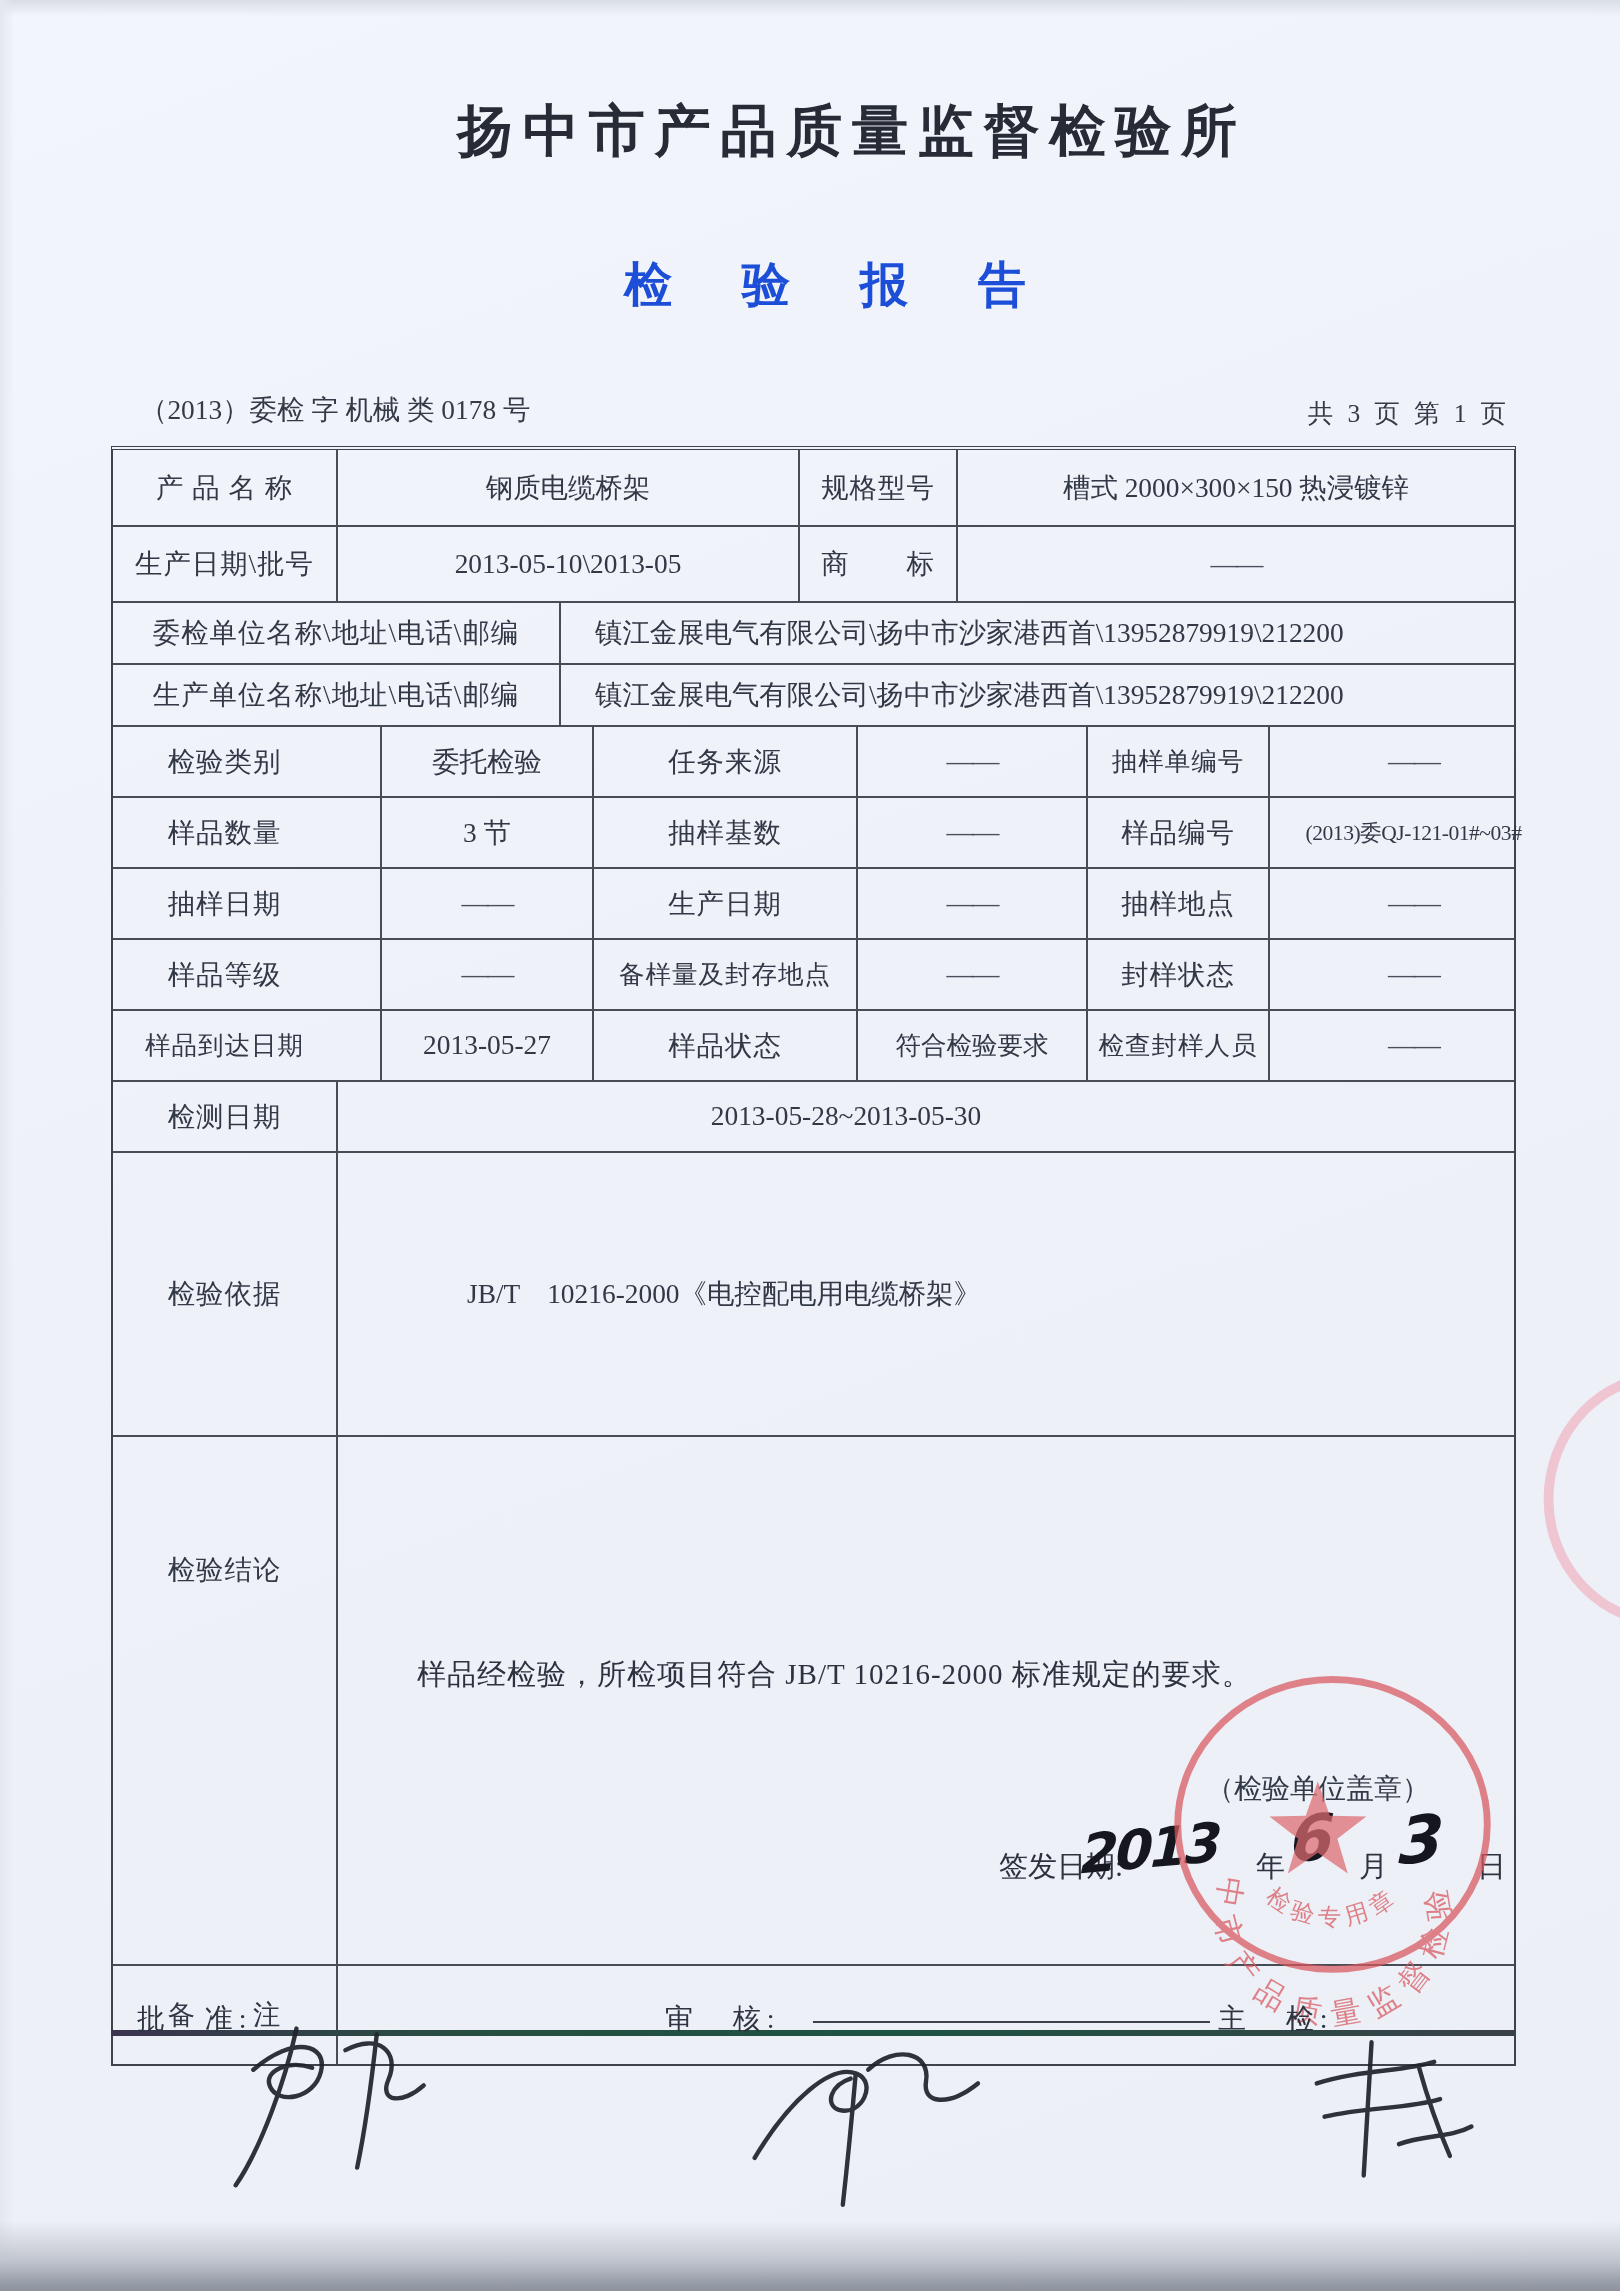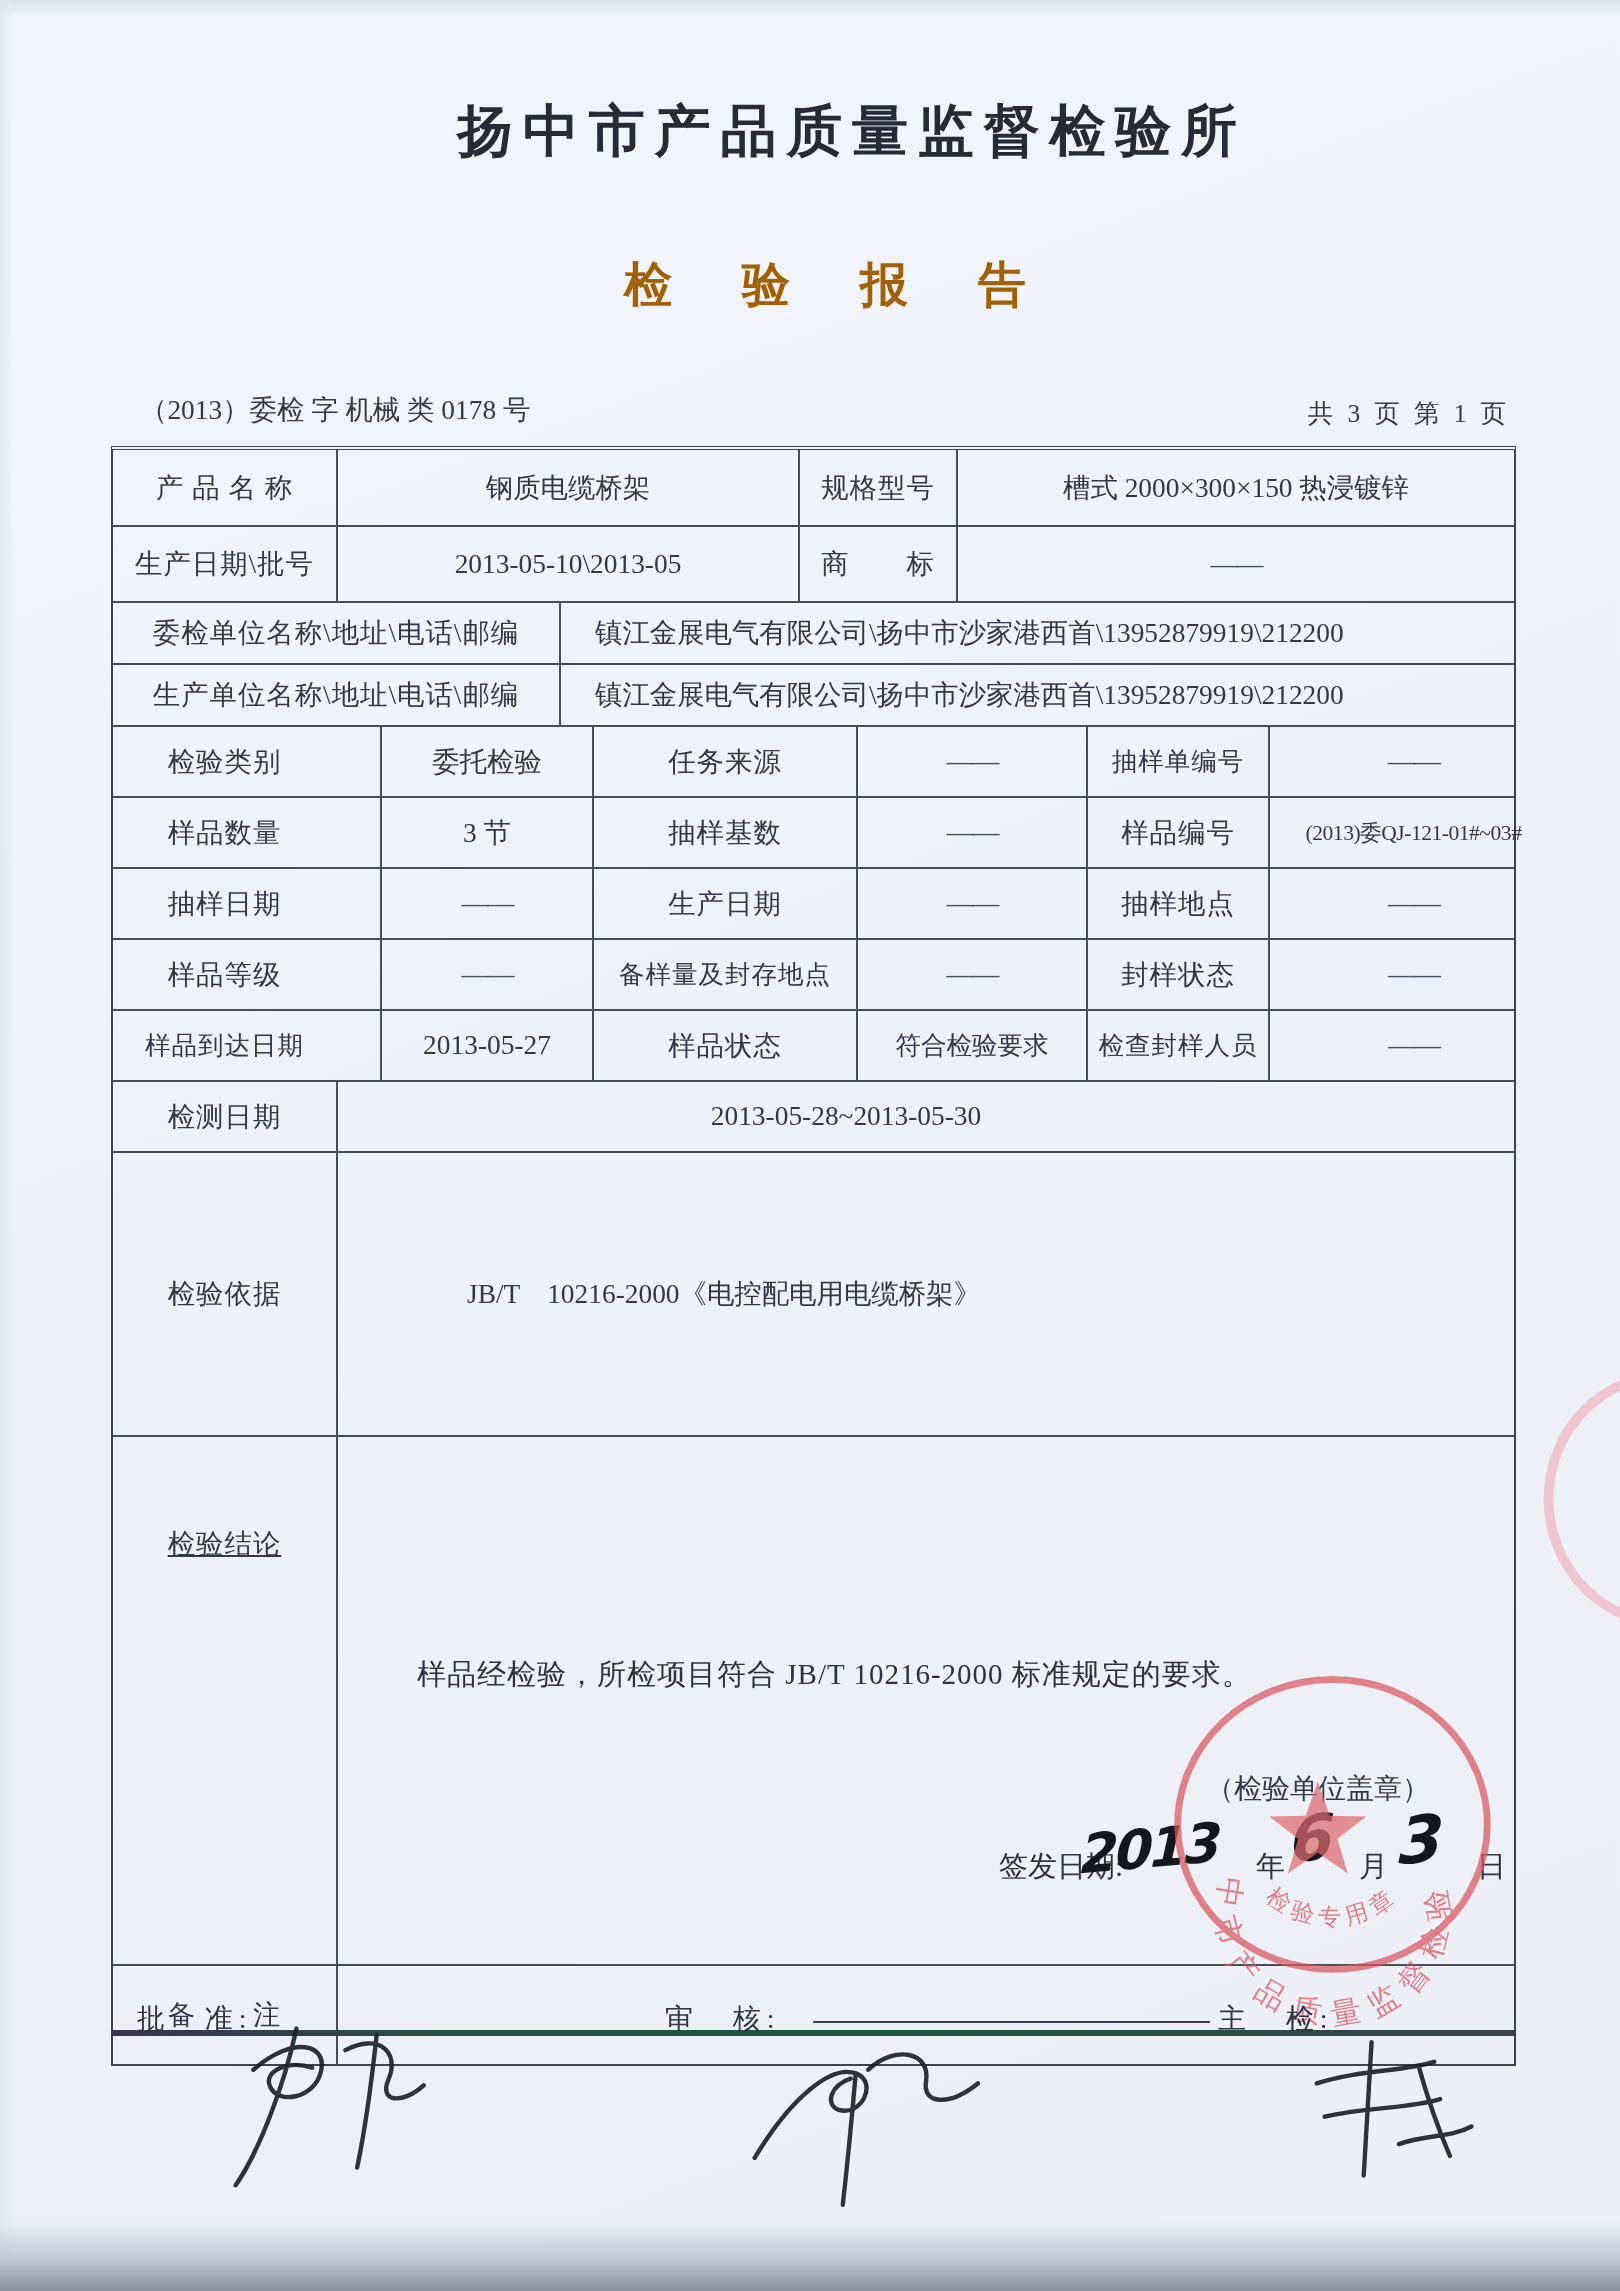--- a/index.html
+++ b/index.html
@@ -14,21 +14,21 @@
   .top-shade{left:0;top:0;width:1620px;height:15.7px;
     background:linear-gradient(180deg,#d9dde5 0%,rgba(238,241,248,0) 100%);}
   .bottom-band{left:0;top:2221px;width:1620px;height:71px;
     background:linear-gradient(180deg,rgba(238,241,248,0) 0%,#c2c6cf 55%,#9aa0ab 85%,#8b909b 100%);}
   .left-shade{left:0;top:0;width:13.7px;height:2292px;
     background:linear-gradient(90deg,#e3e7ef 0%,rgba(238,241,248,0) 100%);}
 
   .org-title{left:0;top:94px;width:1620px;text-align:center;padding-left:84px;box-sizing:border-box;
     font-size:56px;font-weight:bold;letter-spacing:9.8px;color:#262b36;}
   .report-title{left:0;top:253px;width:1620px;text-align:center;padding-left:59px;box-sizing:border-box;
-    font-size:48px;font-weight:bold;letter-spacing:29px;color:#a16207;}
+    font-size:48px;font-weight:bold;letter-spacing:29px;color:#1d4ed8;}
   .doc-line{left:0;top:392px;width:1620px;height:39px;font-size:27.4px;color:#343a46;}
   .doc-no{left:140px;top:0;}
   .page-ind{right:110px;top:3.9px;font-size:25.5px;letter-spacing:3.9px;}
 
   
   .tbl{left:111px;top:446px;width:1405px;box-sizing:border-box;
     border:2px solid #3e434c;border-top:4.9px double #3e434c;background:transparent;}
   .row{display:flex;border-top:2px solid #474c55;}
   .row:first-child{border-top:none;}
   .c{box-sizing:border-box;border-left:2px solid #474c55;display:flex;align-items:center;
@@ -41,21 +41,21 @@
   .cond{font-size:25.5px;}
   .leftal{justify-content:flex-start;padding-left:34px;text-align:left;}
   .h77{height:75px;} .h75{height:74px;} .h61{height:60px;} .h70{height:69px;}
   .h288{height:282px;} .h538{height:527px;} .h100{height:98px;}
   .w228{width:223px;} .w471{width:462px;} .w161{width:158px;} .w569{width:558px;}
   .w455{width:446px;} .w974{width:955px;} .w216{width:212px;margin-left:44px;} .w269{width:264px;}
   .w235{width:230px;} .w186{width:182px;} .w295{width:289px;} .w1201{width:1177px;}
   .shiftL{transform:translateX(-88px);margin-left:17px;}
 
   .basis-cell{justify-content:flex-start;padding-left:129px;text-align:left;}
-  .concl-label{align-items:flex-start;padding-top:89px;text-decoration:underline;}
+  .concl-label{align-items:flex-start;padding-top:115px;}
   .concl-cell{display:block;}
   .concl-text{position:absolute;left:79px;top:218px;font-size:29px;letter-spacing:1px;color:#2c323f;}
   .stamp-note{position:absolute;left:868px;top:333px;font-size:28px;color:#333a47;}
   .issue-piece{position:absolute;top:410px;font-size:29px;color:#2c323f;}
   .hand{position:absolute;font-family:"DejaVu Sans",sans-serif;font-style:italic;font-weight:bold;
     color:#15161e;transform:rotate(-5deg) skewX(-7deg);}
   .hand-year{left:743px;top:380px;font-size:54px;letter-spacing:-2.9px;}
   .hand-month{left:953px;top:365px;font-size:63px;}
   .hand-day{left:1061px;top:365px;font-size:65px;}
 

